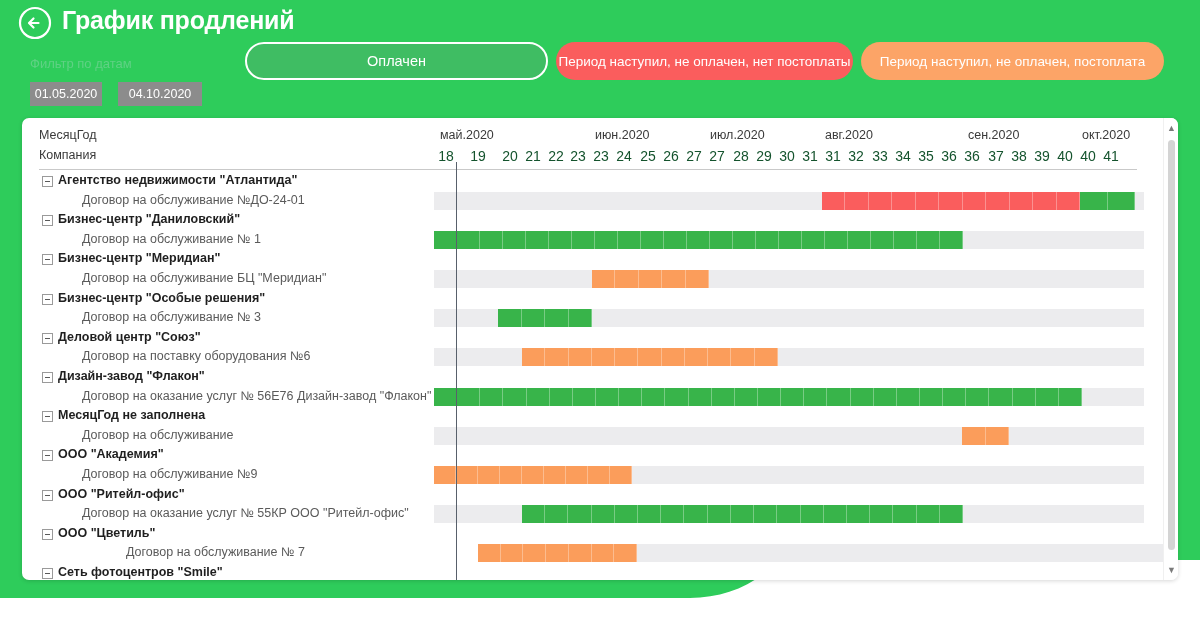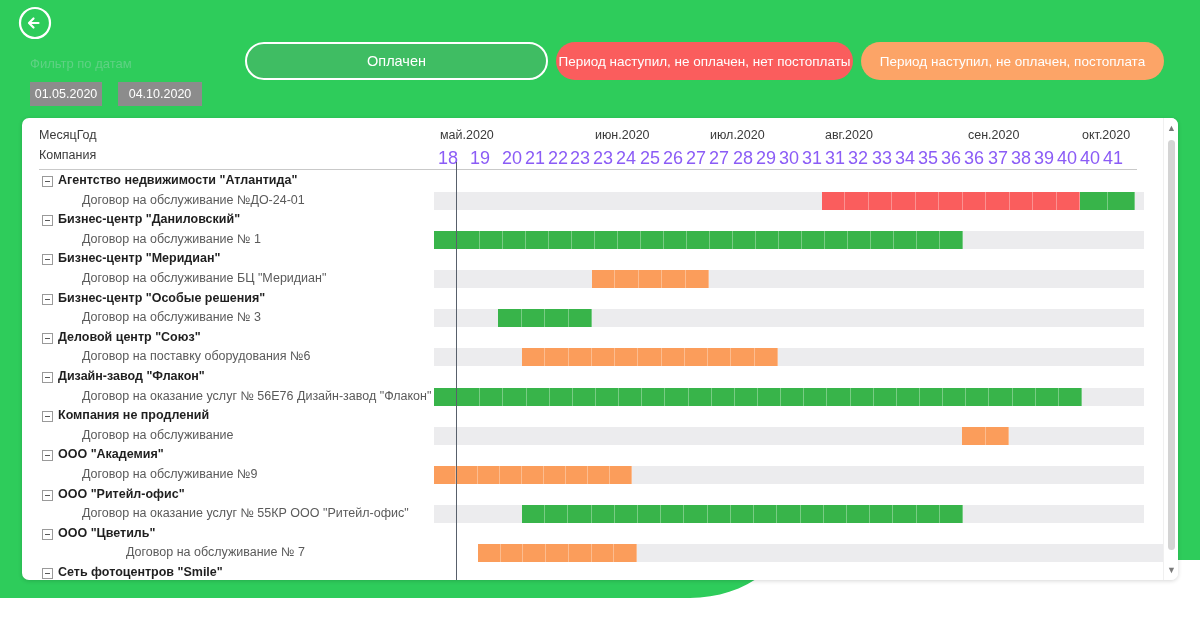--- a/index.html
+++ b/index.html
@@ -72,21 +72,21 @@
   .head-label { position: absolute; left: 17px; font-size: 12.5px; color: #3A3A3A; }
   #head-monthyear { top: 10px; }
   #head-company   { top: 30px; }
 
   .month-label {
     position: absolute; top: 10px;
     font-size: 12.5px; color: #3A3A3A; white-space: nowrap;
   }
   .week-label {
     position: absolute; top: 30px;
-    font-size: 18px; color: #8b5cf6; text-align: center;
+    font-size: 14px; color: #14532d; text-align: center;
   }
   #head-rule {
     position: absolute; left: 17px; top: 51px; width: 1098px; height: 1px;
     background: #C9C9C9;
   }
 
   #grid-body {
     position: absolute; left: 0; top: 52px; width: 1156px; height: 410px;
     overflow: hidden;
   }
@@ -164,20 +164,21 @@
 
 <div id="header">
 
   <div id="back-button">
     <svg width="36" height="36" viewBox="0 0 36 36">
       <circle cx="18" cy="18" r="15" fill="none" stroke="#ffffff" stroke-width="2.2"></circle>
       <path d="M21.5 18 L12.5 18 M16.5 13.5 L12 18 L16.5 22.5" fill="none" stroke="#ffffff" stroke-width="2.2" stroke-linecap="round" stroke-linejoin="round"></path>
     </svg>
   </div>
 
+  <div id="page-title">График продлений</div>
 
   <div id="filter-label">Фильтр по датам</div>
 
   <div class="date-box" id="date-from">01.05.2020</div>
   <div class="date-box" id="date-to">04.10.2020</div>
 
   <div class="legend-btn" id="legend-paid">Оплачен</div>
   <div class="legend-btn" id="legend-unpaid">Период наступил, не оплачен, нет постоплаты</div>
   <div class="legend-btn" id="legend-post">Период наступил, не оплачен, постоплата</div>
 </div>
@@ -374,21 +375,21 @@
             <div class="bar-seg" style="left: 509.143px; width: 23.1429px;"></div>
             <div class="bar-seg" style="left: 532.286px; width: 23.1429px;"></div>
             <div class="bar-seg" style="left: 555.429px; width: 23.1429px;"></div>
             <div class="bar-seg" style="left: 578.571px; width: 23.1429px;"></div>
             <div class="bar-seg" style="left: 601.714px; width: 23.1429px;"></div>
             <div class="bar-seg" style="left: 624.857px; width: 23.1429px;"></div>
           </div>
         </div>
         <div class="row group" style="top: 237.2px;">
           <div class="expander"></div>
-          <div class="row-label">Компания не продлений</div>
+          <div class="row-label">МесяцГод не заполнена</div>
         </div>
         <div class="row item" style="top: 256.8px;">
           <div class="row-track"></div>
           <div class="row-label">Договор на обслуживание</div>
           <div class="bar orange" style="left: 940px; width: 47px;">
             <div class="bar-seg" style="left: 0px; width: 23.5px;"></div>
             <div class="bar-seg" style="left: 23.5px; width: 23.5px;"></div>
           </div>
         </div>
         <div class="row group" style="top: 276.4px;">

